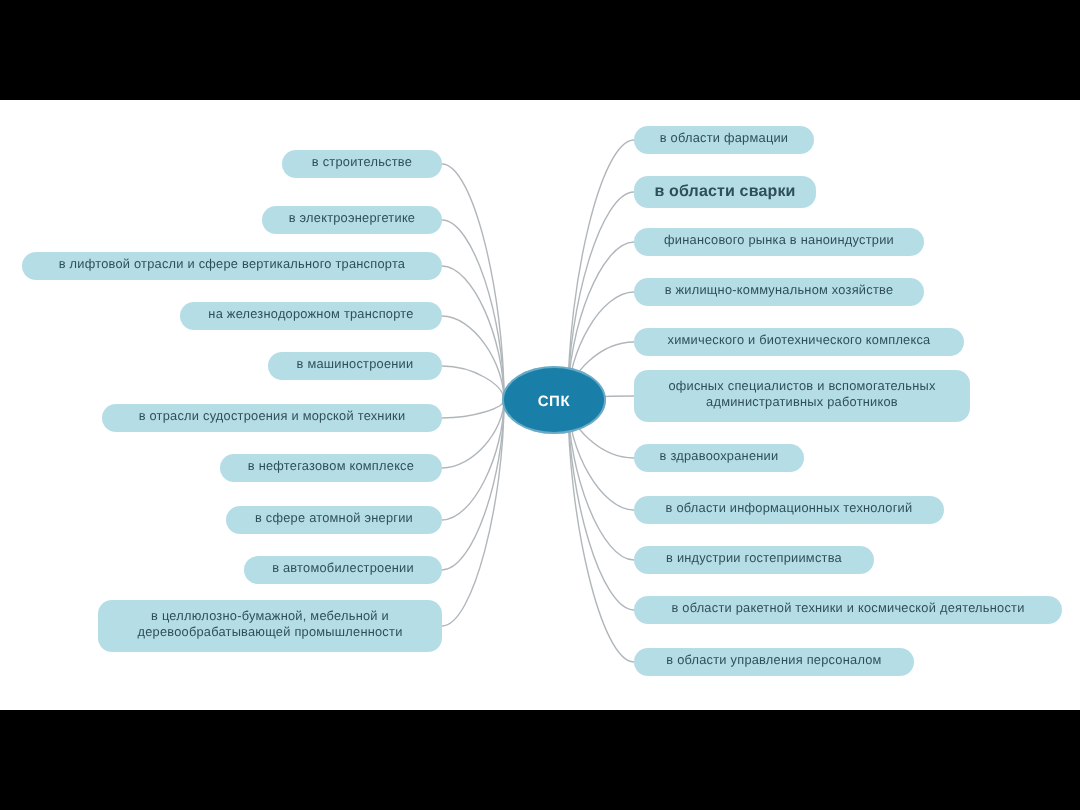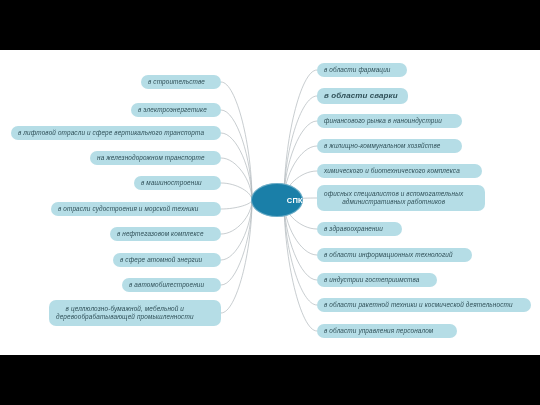--- a/index.html
+++ b/index.html
@@ -16,38 +16,37 @@
   }
   #edges{position:absolute;left:0;top:0;width:540px;height:305px;}
   .node{
     position:absolute;
     box-sizing:border-box;
     background:#b5dde6;
     border-radius:7px;
     color:#2f4f57;
     display:flex;
     align-items:center;
-    justify-content:flex-start;
+    justify-content:center;
     text-align:center;
     line-height:1.22;
     padding:2px 7px;
     font-size:6.4px;
     letter-spacing:.02em;
     white-space:pre-line;
-    font-style:italic;
   }
   .node.big{font-size:8px;font-weight:bold;letter-spacing:.01em;}
   .node.two{line-height:1.3;}
   #hub{
     position:absolute;
     width:52px;height:34px;
     border-radius:50%;
     background:#1a7fa8;
     color:#ffffff;
-    display:flex;align-items:center;justify-content:flex-end;
+    display:flex;align-items:center;justify-content:center;
     font-size:7.5px;font-weight:bold;letter-spacing:.04em;
     box-shadow:0 0 0 1px rgba(255,255,255,.35) inset;
   }
   .bar{position:absolute;left:0;width:540px;background:#000;}
   #bar-top{top:0;height:50px;}
   #bar-bottom{top:355px;height:50px;}
 </style>
 </head>
 <body>
 

